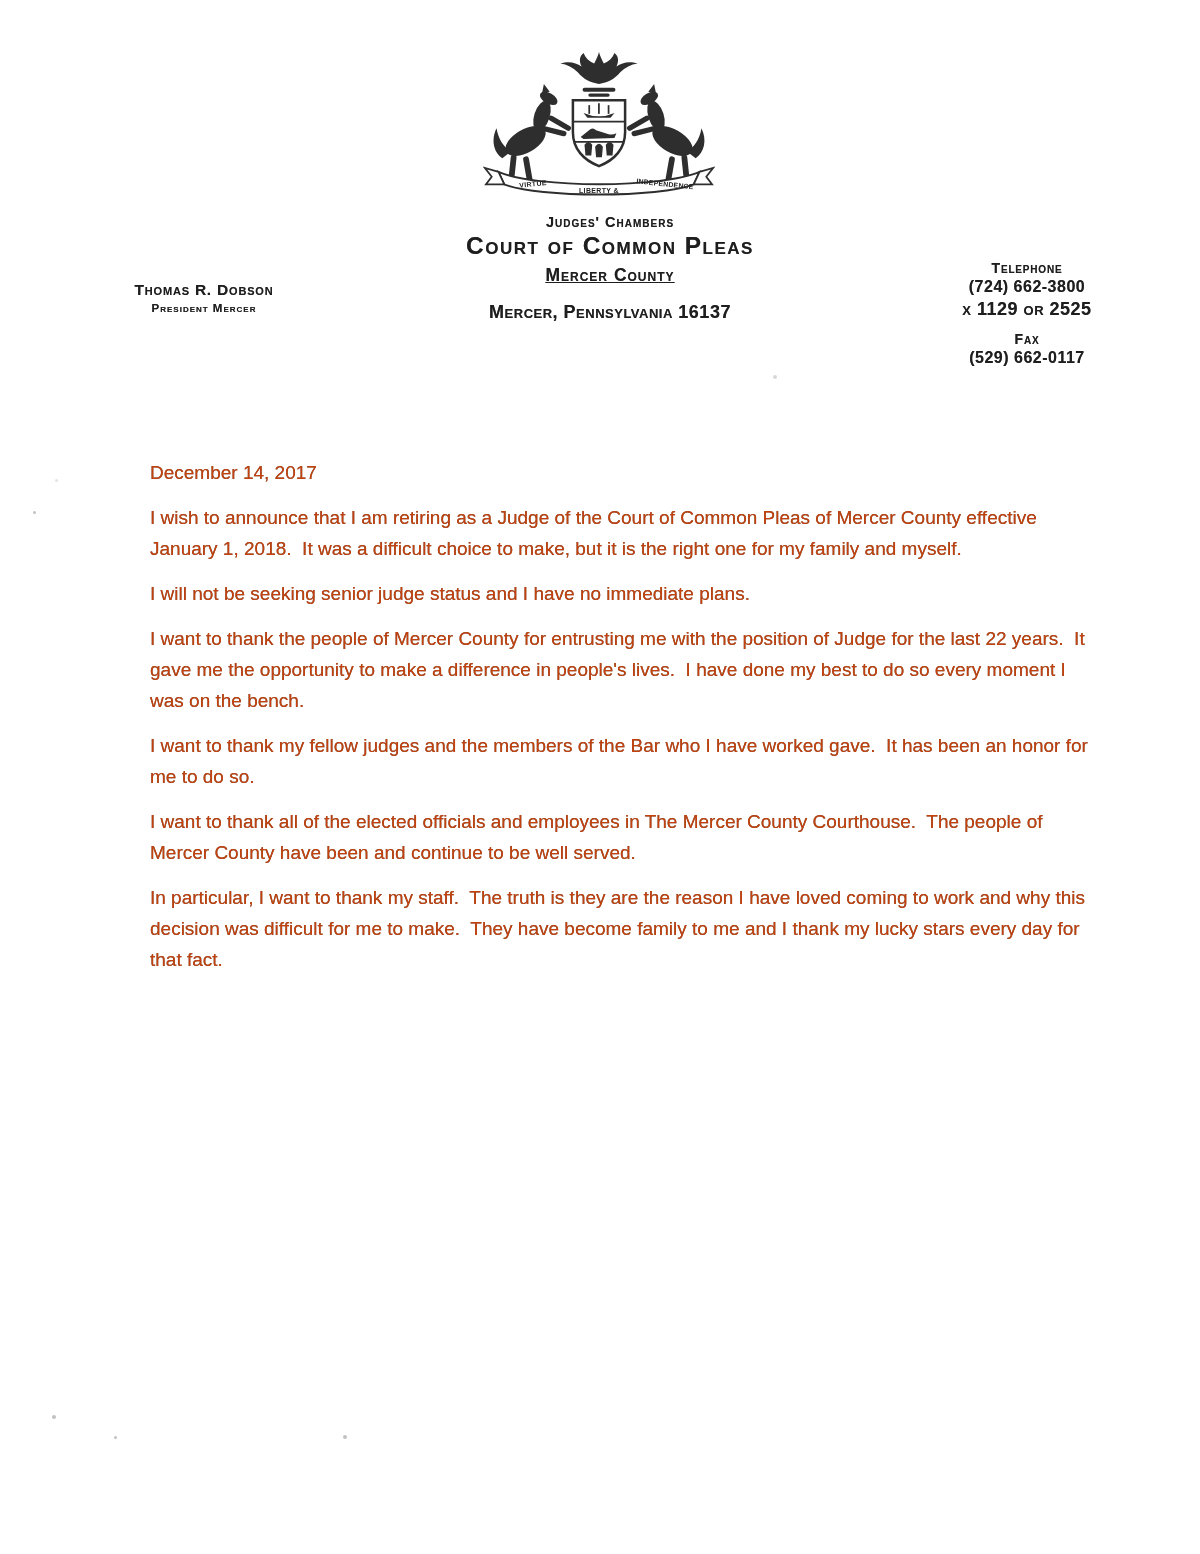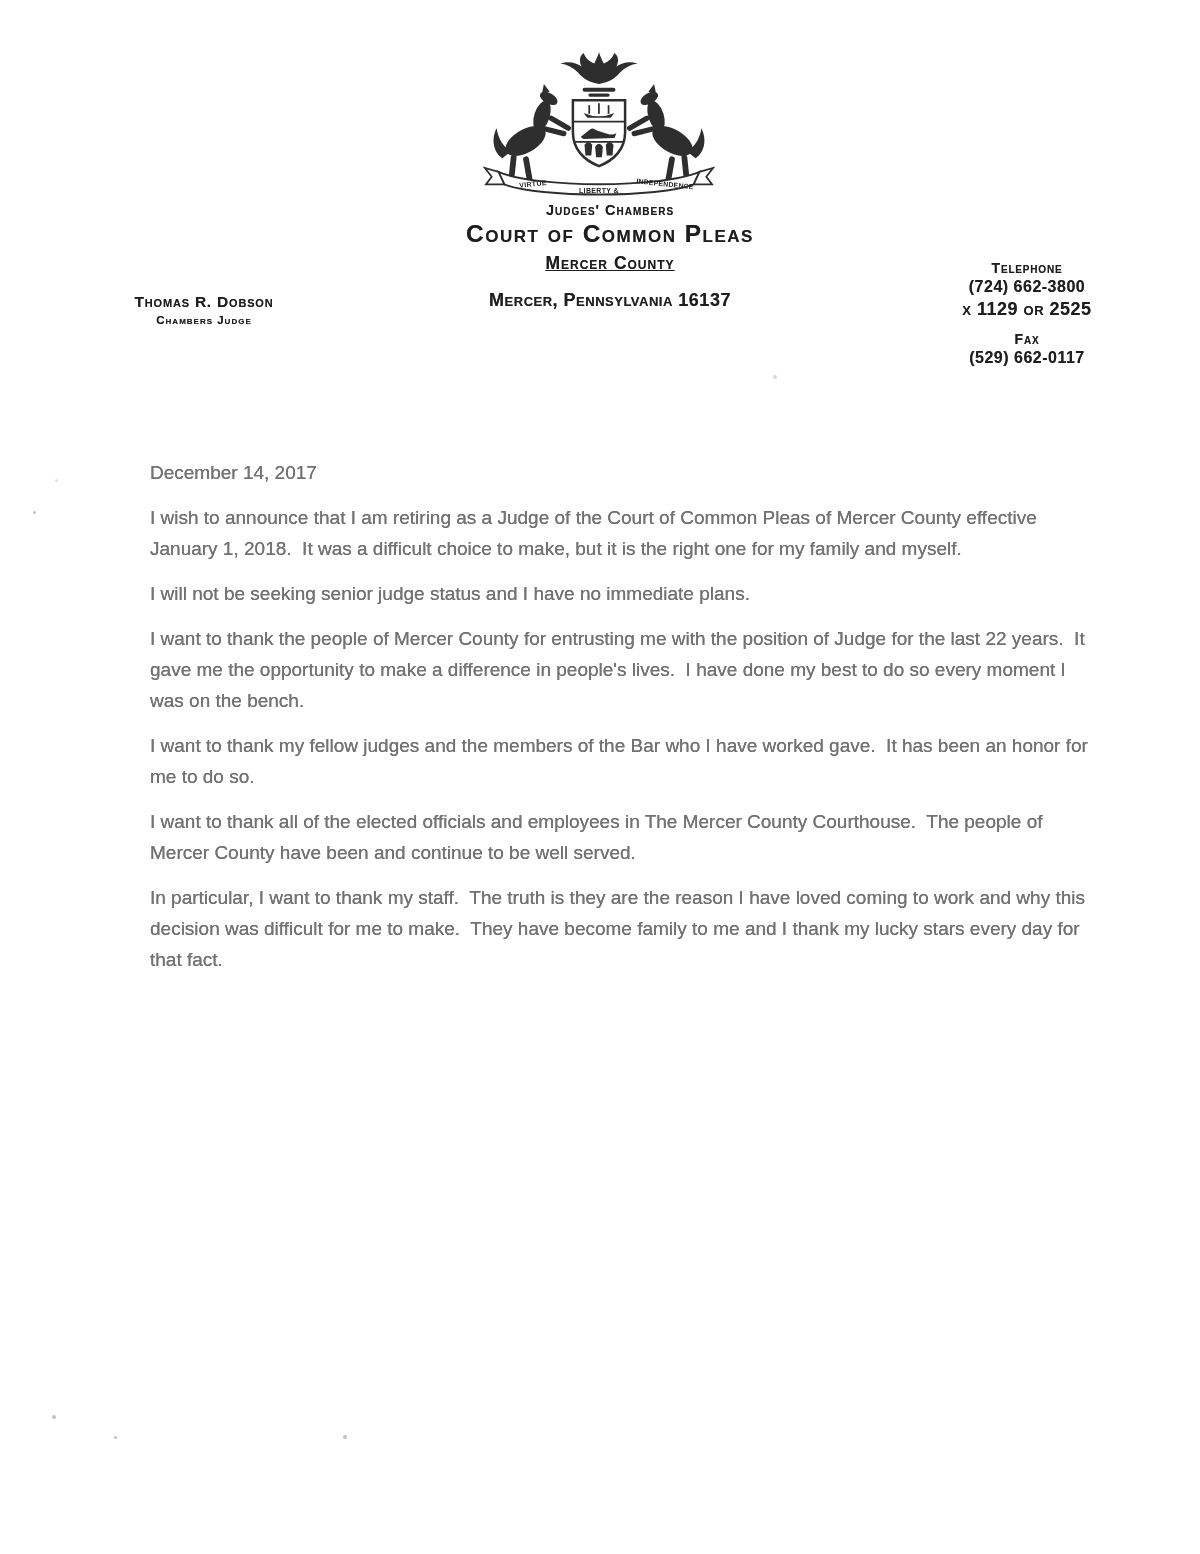--- a/index.html
+++ b/index.html
@@ -20,38 +20,38 @@
     position: absolute;
     left: 483px;
     top: 52px;
     width: 232px;
   }
   .seal svg { display: block; width: 100%; height: auto; }
 
   .lh-center {
     position: absolute;
     left: 300px;
-    top: 202px;
+    top: 214px;
     width: 620px;
     text-align: center;
     text-shadow: 0 0 0.5px rgba(20,20,20,0.6);
   }
   .sc { font-variant: small-caps; }
   .lh-office  { font-size: 14.5px; font-weight: 700; letter-spacing: 1px; }
   .lh-court   { font-size: 24.5px; font-weight: 700; letter-spacing: 1.5px; margin-top: 2px; }
   .lh-county  { font-size: 17.5px; font-weight: 700; letter-spacing: 1px; margin-top: 5px; text-decoration: underline; }
   .lh-address { font-size: 18px; font-weight: 700; letter-spacing: 0.5px; margin-top: 16px; }
   .lh-email   { font-size: 16px;   margin-top: 5px; }
   .lh-email .label { font-weight: 700; letter-spacing: 0.5px; }
   .lh-email .value { font-weight: 400; font-size: 15.5px; }
 
   .judge-block {
     position: absolute;
     left: 118px;
-    top: 293px;
+    top: 281px;
     width: 172px;
     text-align: center;
     text-shadow: 0 0 0.5px rgba(20,20,20,0.6);
   }
   .judge-name  { font-size: 15.5px; font-weight: 700; letter-spacing: 0.8px; }
   .judge-title { font-size: 11.5px; font-weight: 700; letter-spacing: 1px; margin-top: 3px; }
 
   .contact-block {
     position: absolute;
     left: 924px;
@@ -66,21 +66,21 @@
   .contact-fax-label { margin-top: 11px; }
 
   
   .letter-body {
     position: absolute;
     left: 150px;
     top: 457px;
     width: 945px;
     font-size: 19px;
     line-height: 31px;
-    color: #737373;
+    color: #c2410c;
     text-shadow: 0 0 0.6px rgba(15,15,15,0.65);
   }
   .letter-date { margin-bottom: 52px; }
   .letter-body p { white-space: pre-wrap; margin-bottom: 14px; }
 
   
   .speck {
     position: absolute;
     width: 4px; height: 4px;
     border-radius: 50%;
@@ -160,21 +160,21 @@
 
     <div class="lh-center">
       <div class="lh-office sc">Judges' Chambers</div>
       <div class="lh-court sc">Court of Common Pleas</div>
       <div class="lh-county sc">Mercer County</div>
       <div class="lh-address sc">Mercer, Pennsylvania 16137</div>
     </div>
 
     <div class="judge-block">
       <div class="judge-name sc">Thomas R. Dobson</div>
-      <div class="judge-title sc">Chambers Judge</div>
+      <div class="judge-title sc">President Mercer</div>
     </div>
 
     <div class="contact-block">
       <div class="contact-label sc">Telephone</div>
       <div class="contact-number">(724) 662-3800</div>
       <div class="contact-ext sc">x 1129 or 2525</div>
       <div class="contact-label contact-fax-label sc">Fax</div>
       <div class="contact-number">(529) 662-0117</div>
     </div>
   </header>

